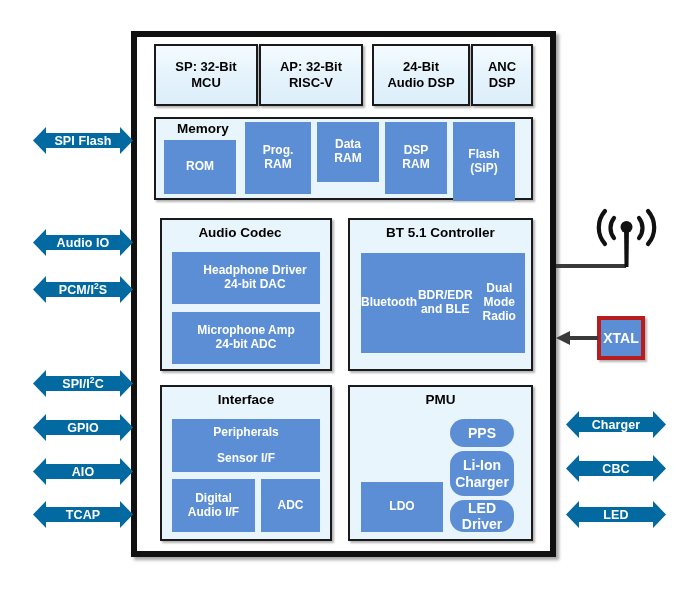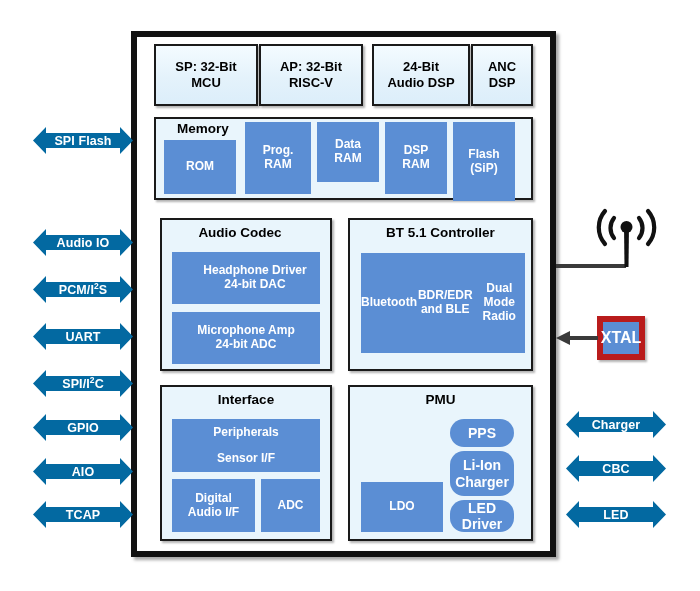--- a/index.html
+++ b/index.html
@@ -107,28 +107,28 @@
   .bus-arrow sup {
     font-size: 8.5px;
     vertical-align: super;
     line-height: 0;
   }
 
   
   .xtal-box {
     position: absolute;
     background: #5b8ed4;
-    border: 6px solid #b91c1c;
+    border: 4px solid #b91c1c;
     box-sizing: border-box;
     display: flex;
     align-items: center;
     justify-content: center;
     color: #ffffff;
     font-weight: bold;
-    font-size: 16px;
+    font-size: 14px;
     box-shadow: 2px 2px 2px rgba(0,0,0,0.3);
   }
 
   
   .conn-line {
     position: absolute;
     background: #3a3a3a;
   }
 
   .ant-wrap { position: absolute; }
@@ -232,23 +232,20 @@
 
   <div class="bus-arrow" style="left:33px; top:127px; width:100px;">
     <span>SPI Flash</span>
   </div>
   <div class="bus-arrow" style="left:33px; top:229px; width:100px;">
     <span>Audio IO</span>
   </div>
   <div class="bus-arrow" style="left:33px; top:276px; width:100px;">
     <span><span>PCM/I</span><sup>2</sup><span>S</span></span>
   </div>
-  <div class="bus-arrow" style="left:33px; top:323px; width:100px;">
-    <span>UART</span>
-  </div>
   <div class="bus-arrow" style="left:33px; top:370px; width:100px;">
     <span><span>SPI/I</span><sup>2</sup><span>C</span></span>
   </div>
   <div class="bus-arrow" style="left:33px; top:414px; width:100px;">
     <span>GPIO</span>
   </div>
   <div class="bus-arrow" style="left:33px; top:458px; width:100px;">
     <span>AIO</span>
   </div>
   <div class="bus-arrow" style="left:33px; top:501px; width:100px;">

